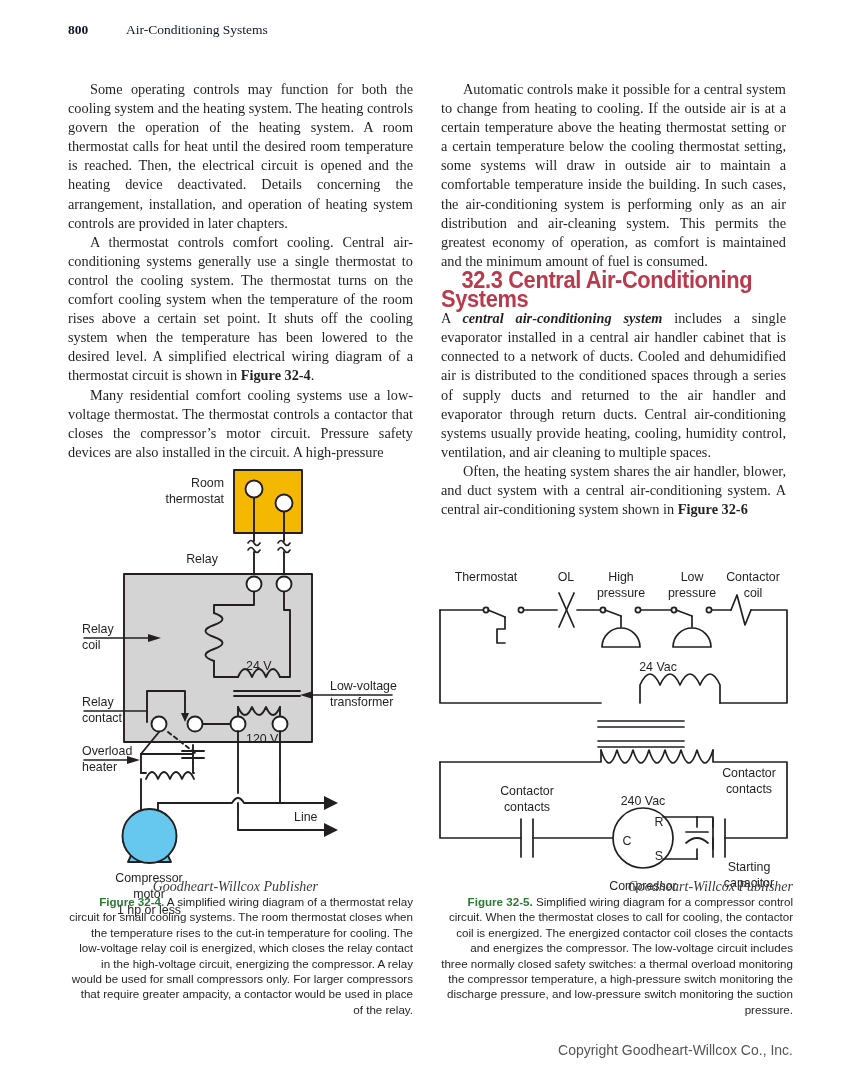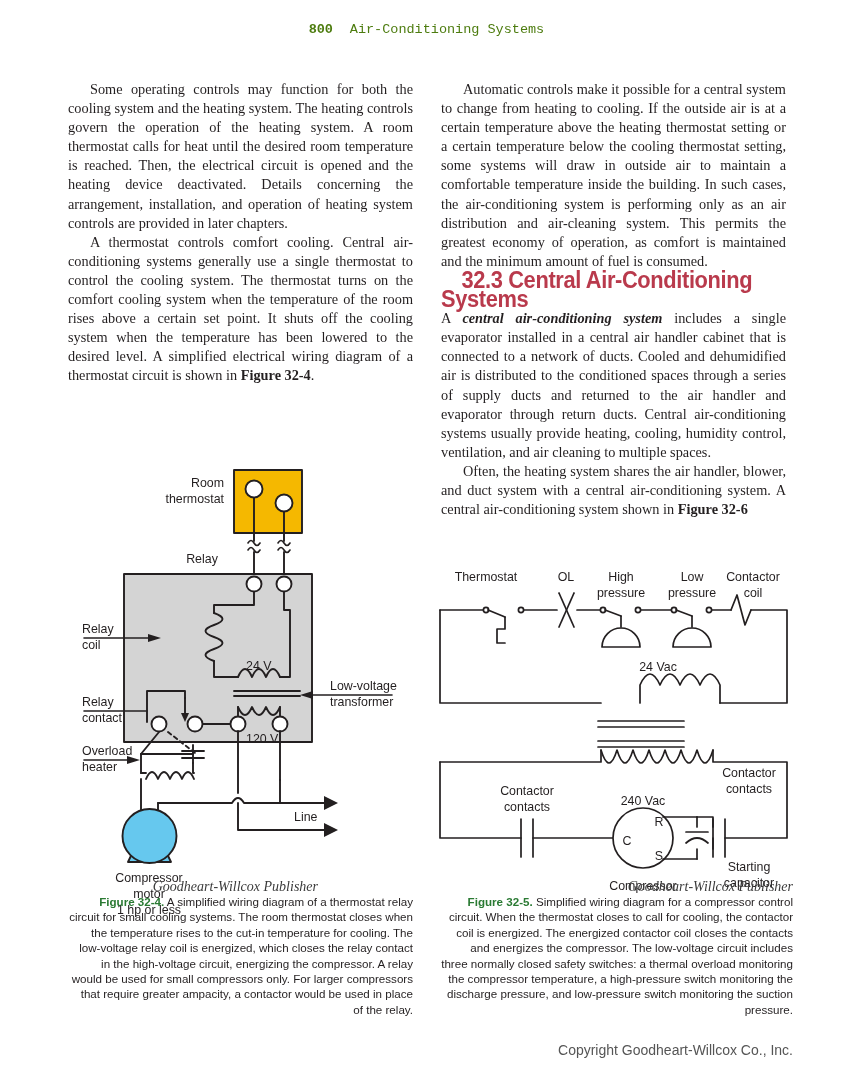--- a/index.html
+++ b/index.html
@@ -16,24 +16,23 @@
     overflow: hidden;
   }
 
   
   #runhead {
     position: absolute;
     left: 68px;
     top: 22px;
     width: 700px;
     height: 20px;
-    font-family: Liberation Mono, monospace;
+    font-family: Liberation Serif, serif;
     font-size: 13.5px;
-    color: #4d7c0f;
-    text-align: center;
+    color: #0f172a;
   }
   #runhead .folio {
     font-weight: bold;
     display: inline-block;
     width: 58px;
   }
   #runhead .chaptitle {
     display: inline-block;
   }
 
@@ -127,20 +126,21 @@
 </head>
 <body>
 
 <div id="runhead">
   <span class="folio">800</span><span class="chaptitle">Air-Conditioning Systems</span>
 </div>
 
 <div class="col" id="col-left">
   <p>Some operating controls may function for both the cooling system and the heating system. The heating controls govern the operation of the heating system. A room thermostat calls for heat until the desired room temperature is reached. Then, the electrical circuit is opened and the heating device deactivated. Details concerning the arrangement, installation, and operation of heating system controls are provided in later chapters.</p>
   <p><span>A thermostat controls comfort cooling. Central air-conditioning systems generally use a single thermostat to control the cooling system. The thermostat turns on the comfort cooling system when the temperature of the room rises above a certain set point. It shuts off the cooling system when the temperature has been lowered to the desired level. A simplified electrical wiring diagram of a thermostat circuit is shown in </span><b>Figure 32-4</b><span>.</span></p>
+  <p>Many residential comfort cooling systems use a low-voltage thermostat. The thermostat controls a contactor that closes the compressor’s motor circuit. Pressure safety devices are also installed in the circuit. A high-pressure</p>
 </div>
 
 <div class="col" id="col-right">
   <p>Automatic controls make it possible for a central system to change from heating to cooling. If the outside air is at a certain temperature above the heating thermostat setting or a certain temperature below the cooling thermostat setting, some systems will draw in outside air to maintain a comfortable temperature inside the building. In such cases, the air-conditioning system is performing only as an air distribution and air-cleaning system. This permits the greatest economy of operation, as comfort is maintained and the minimum amount of fuel is consumed.</p>
   <p class="sechead">32.3 Central Air-Conditioning Systems</p>
   <p class="noindent"><span>A </span><span class="bi">central air-conditioning system</span><span> includes a single evaporator installed in a central air handler cabinet that is connected to a network of ducts. Cooled and dehumidified air is distributed to the conditioned spaces through a series of supply ducts and returned to the air handler and evaporator through return ducts. Central air-conditioning systems usually provide heating, cooling, humidity control, ventilation, and air cleaning to multiple spaces.</span></p>
   <p><span>Often, the heating system shares the air handler, blower, and duct system with a central air-conditioning system. A central air-conditioning system shown in </span><b>Figure 32-6</b></p>
 </div>
 
 <div class="figpanel" id="fig32-4">

